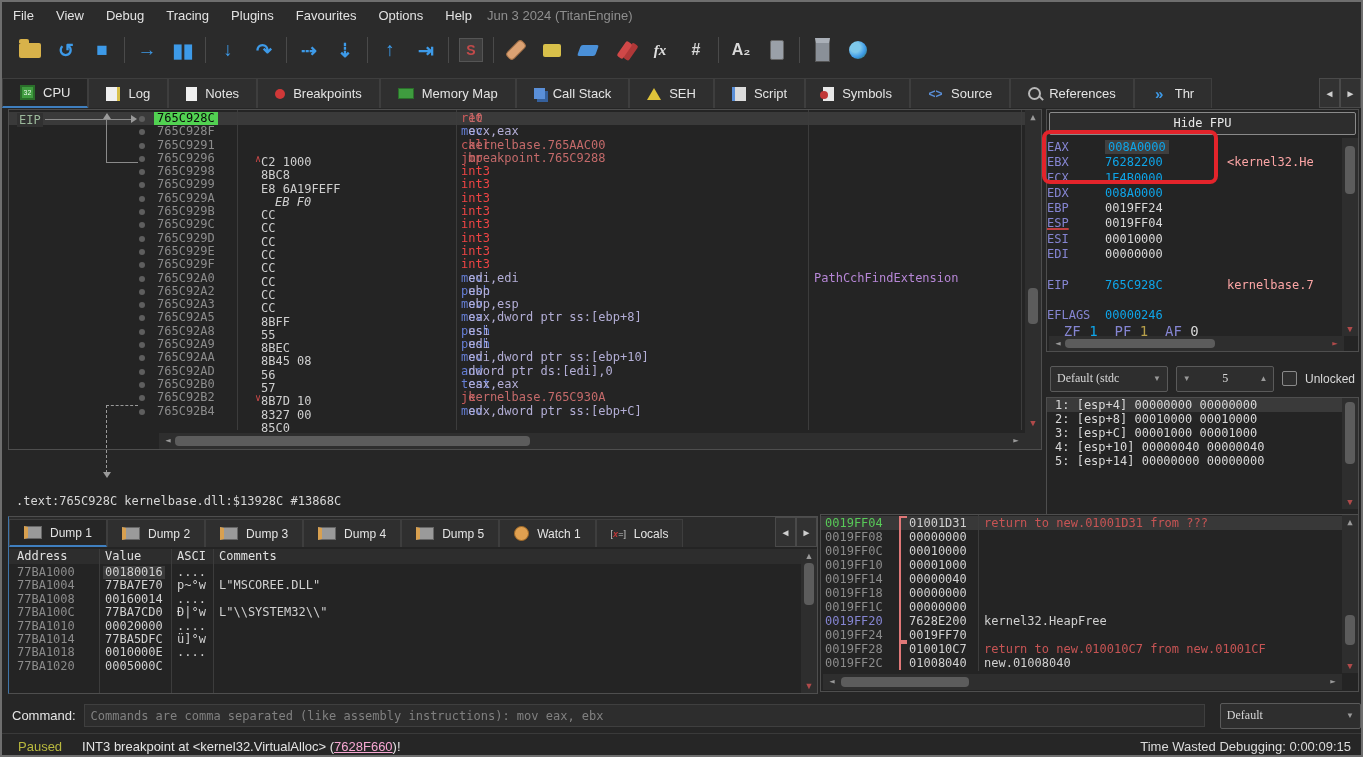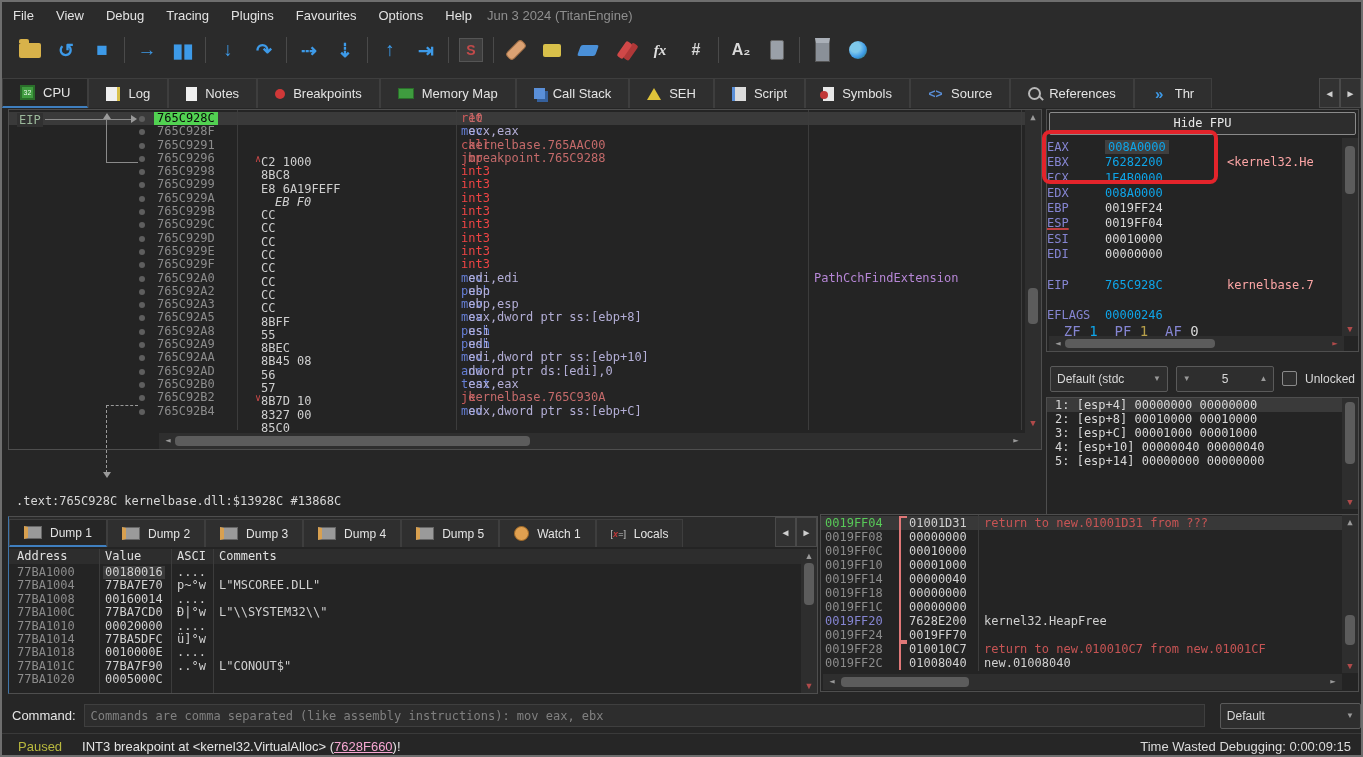--- a/index.html
+++ b/index.html
@@ -103,21 +103,21 @@
   .rrow .rn.und{text-decoration:underline;text-decoration-color:#c04040;text-decoration-thickness:2px;}
   .rv-red{color:#0ea5e9;} .rv-white{color:#d8d8d8;} .rv-gold{color:#b8a04a;}
   .rv-sel{background:#3f3f3f;padding:0 3px;}
   .rrow .rc{position:absolute;left:180px;color:#fca5a5;}
   #regrows{position:absolute;left:0;top:30px;right:16px;}
   #flagline{font-size:14px;white-space:pre;}
   #flagline .fn{color:#8585d2;}
 
   
   #args-bar{position:absolute;left:1044px;top:360px;width:313px;height:33px;display:flex;align-items:center;gap:8px;padding:0 4px;box-sizing:border-box;}
-  .combo{background:#2e2e2e;border:1px solid #5a5a5a;border-radius:2px;color:#d8d8d8;font-size:12px;height:24px;display:flex;align-items:center;padding:0 6px;gap:24px;}
+  .combo{background:#2e2e2e;border:1px solid #5a5a5a;border-radius:2px;color:#d8d8d8;font-size:12px;height:24px;display:flex;align-items:center;padding:0 6px;gap:24px;font-family:Liberation Serif, serif;}
   .caret{color:#999;font-size:8px;}
   #calls-combo{width:108px;justify-content:space-between;}
   #arg-spin{width:88px;justify-content:space-between;}
   .chk{width:13px;height:13px;border:1px solid #8a8a8a;border-radius:2px;background:#2e2e2e;}
   #args-list{left:1044px;top:395px;width:313px;height:145px;}
   .arow{height:14px;font-size:12px;line-height:14px;padding-left:8px;color:#d8d8d8;white-space:pre;}
   .arow.sel{background:#3a3a3a;}
 
   
   #dump-panel{left:6px;top:514px;width:810px;height:178px;border-left:1px solid #3f74a8;}
@@ -584,21 +584,20 @@
     <div class="dh-div" style="left:162px"></div>
     <div class="dh-div" style="left:204px"></div>
     <div id="dumprows" class="mono">
         <div class="durow"><span class="du-a">77BA1000</span><span class="du-v sel">00180016</span><span class="du-s">....</span></div>
         <div class="durow"><span class="du-a">77BA1004</span><span class="du-v">77BA7E70</span><span class="du-s">p~°w</span><span class="du-c">L"MSCOREE.DLL"</span></div>
         <div class="durow"><span class="du-a">77BA1008</span><span class="du-v">00160014</span><span class="du-s">....</span></div>
         <div class="durow"><span class="du-a">77BA100C</span><span class="du-v">77BA7CD0</span><span class="du-s">Ð|°w</span><span class="du-c">L"\\SYSTEM32\\"</span></div>
         <div class="durow"><span class="du-a">77BA1010</span><span class="du-v">00020000</span><span class="du-s">....</span></div>
         <div class="durow"><span class="du-a">77BA1014</span><span class="du-v">77BA5DFC</span><span class="du-s">ü]°w</span></div>
         <div class="durow"><span class="du-a">77BA1018</span><span class="du-v">0010000E</span><span class="du-s">....</span></div>
-        <div class="durow"><span class="du-a">77BA101C</span><span class="du-v">77BA7F90</span><span class="du-s">..°w</span><span class="du-c">L"CONOUT$"</span></div>
         <div class="durow"><span class="du-a">77BA1020</span><span class="du-v">0005000C</span><span class="du-s"></span></div>
       </div>
     <div class="sb" style="right:0;top:32px;width:16px;height:144px">
       <div class="sbarrow" style="top:2px">▲</div>
       <div class="thumb" style="left:3px;top:14px;width:10px;height:42px"></div>
       <div class="sbarrow red" style="top:132px">▼</div>
     </div>
   </div>
 
   <div id="stack-panel" class="panel mono">

